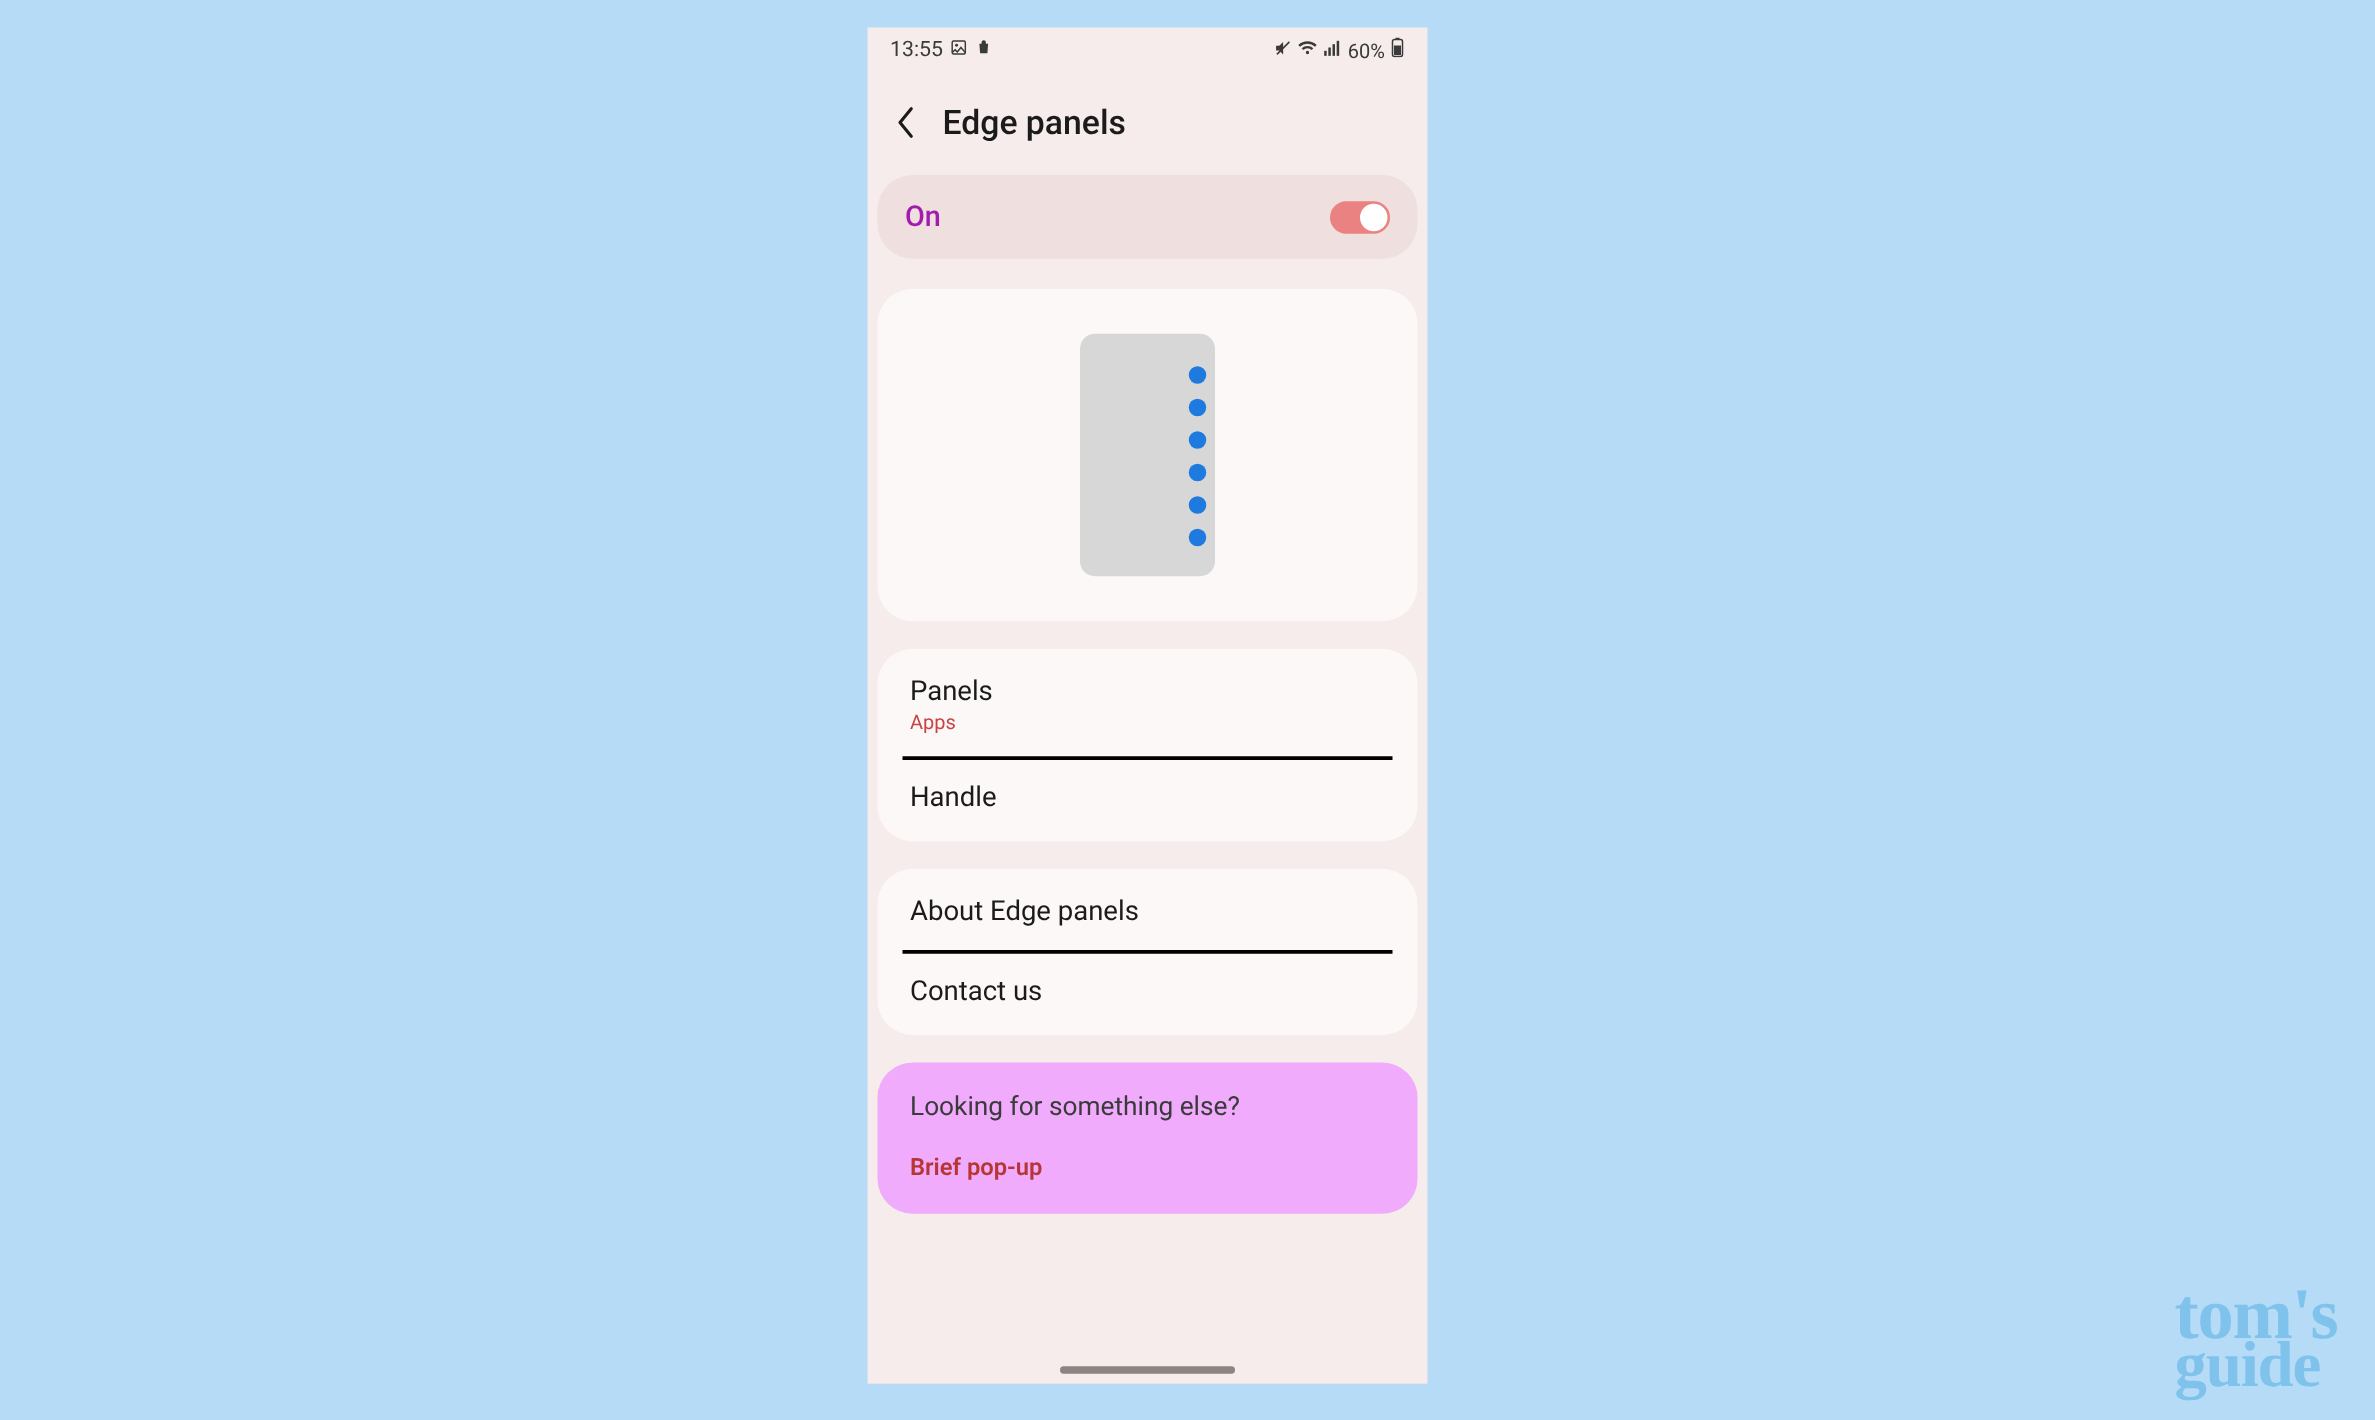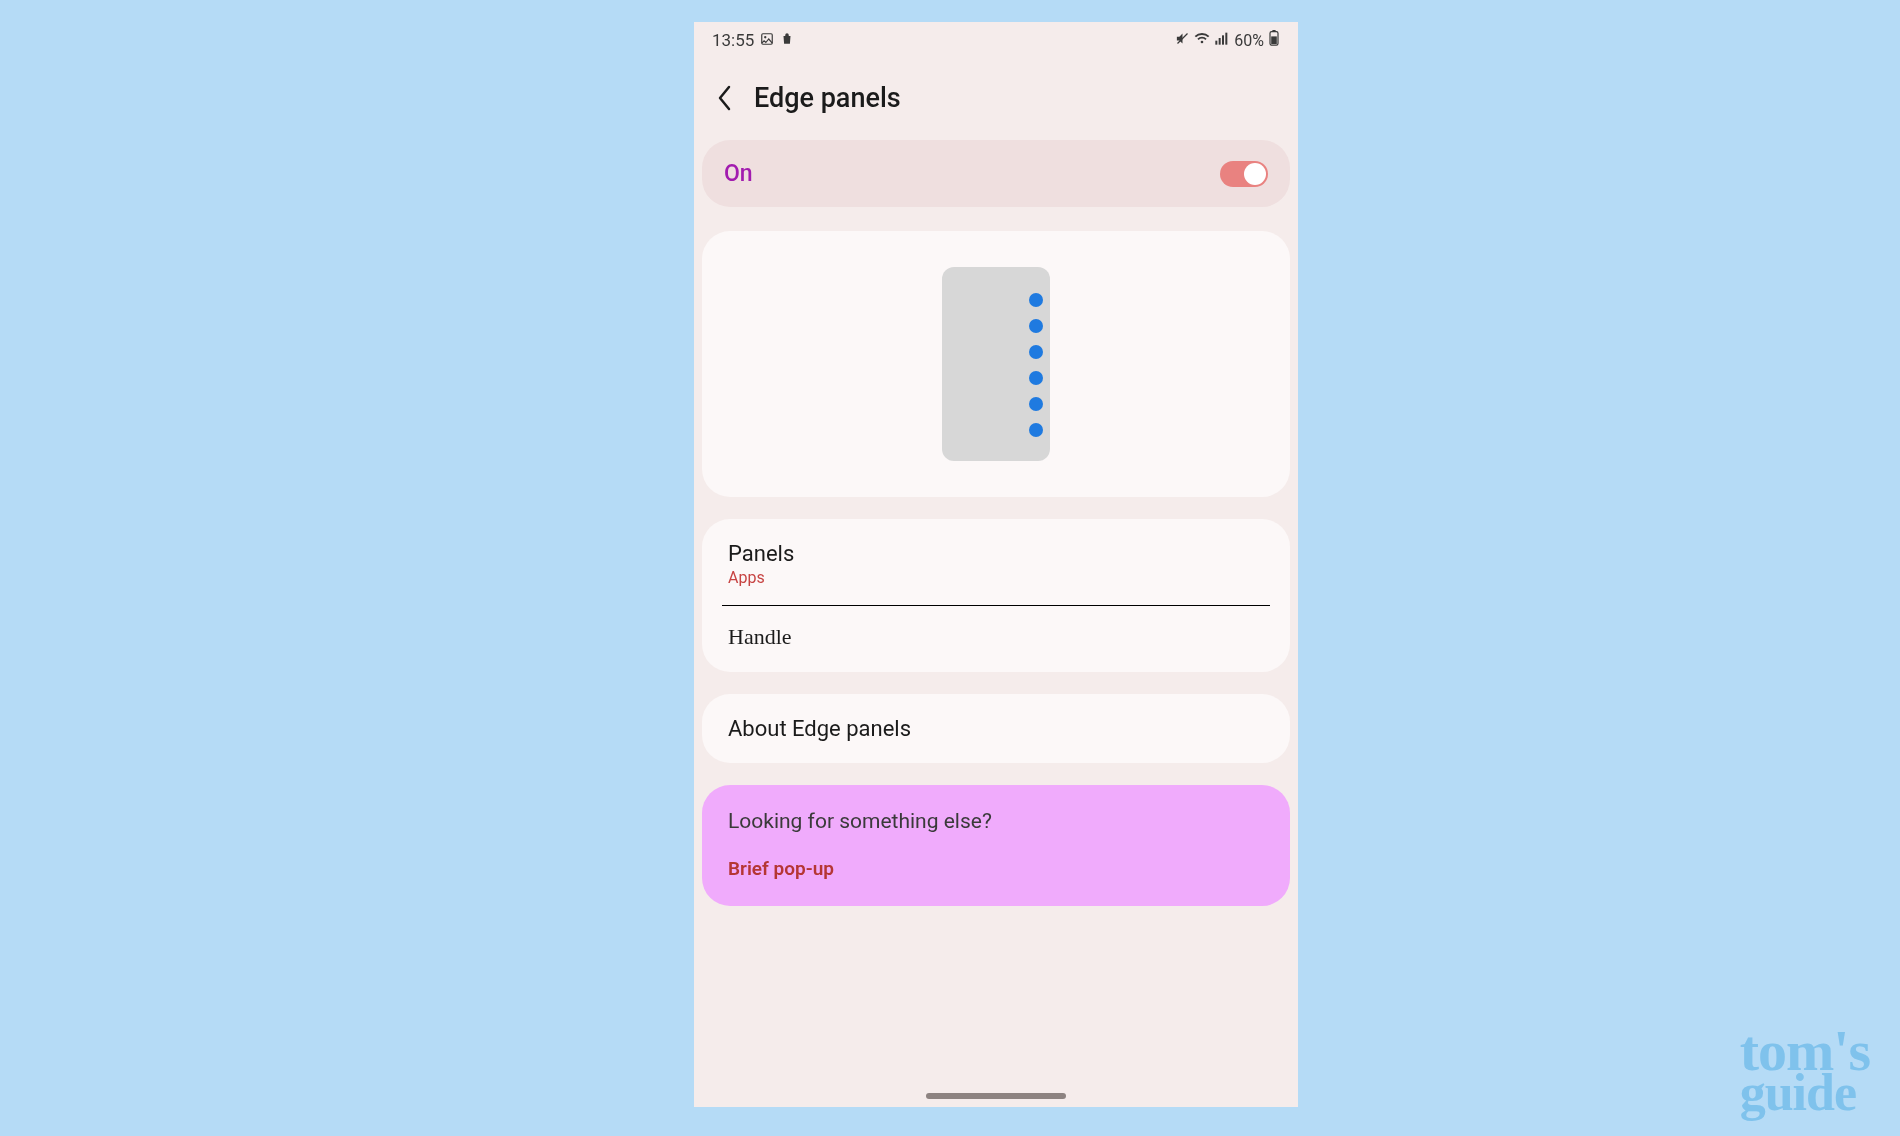--- a/index.html
+++ b/index.html
@@ -8,21 +8,21 @@
     height: 1136px;
     background: #b5dbf6;
     font-family: -apple-system, BlinkMacSystemFont, "Segoe UI", Roboto, sans-serif;
     position: relative;
     overflow: hidden;
   }
   .phone {
     position: absolute;
     left: 694px;
     top: 22px;
-    width: 604px;
+    width: 448px;
     height: 1085px;
     background: #f5eceb;
     display: flex;
     flex-direction: column;
     overflow: hidden;
   }
   .status-bar {
     height: 28px;
     display: flex;
     align-items: center;
@@ -83,21 +83,21 @@
   .dot-col {
     position: absolute; right: 7px; top: 26px;
     display: flex; flex-direction: column; gap: 12px;
   }
   .dot { width: 14px; height: 14px; border-radius: 50%; background: #1f7ae0; }
   .list-card { margin-top: 22px; padding: 4px 0; }
   .list-item {
     padding: 18px 26px;
     cursor: pointer;
   }
-  .list-item + .list-item { border-top: 1px solid #000000; margin: 0 20px; padding-left:6px; padding-right:6px;font-family:Liberation Serif, serif;}
+  .list-item + .list-item { border-top: 3px solid #000000; margin: 0 20px; padding-left:6px; padding-right:6px;}
   .item-title { font-size: 22px; color: #1b1b1b; }
   .item-sub { font-size: 16px; color: #c74443; margin-top: 2px; }
   .suggest-card {
     background: #f0abfc;
     border-radius: 28px;
     margin: 22px 8px 0 8px;
     padding: 24px 26px 26px 26px;
   }
   .suggest-title { font-size: 21px; color: #3a3a3a; }
   .suggest-link { font-size: 19px; color: #b53634; font-weight: 600; margin-top: 24px; cursor:pointer; }
@@ -205,20 +205,23 @@
     </div>
     <div class="list-item">
       <div class="item-title">Handle</div>
     </div>
   </div>
 
   <div class="card list-card">
     <div class="list-item">
       <div class="item-title">About Edge panels</div>
     </div>
+    <div class="list-item">
+      <div class="item-title">Contact us</div>
+    </div>
   </div>
 
   <div class="suggest-card">
     <div class="suggest-title">Looking for something else?</div>
     <div class="suggest-link">Brief pop-up</div>
   </div>
 
   <div class="nav-pill"></div>
 </div>
 

